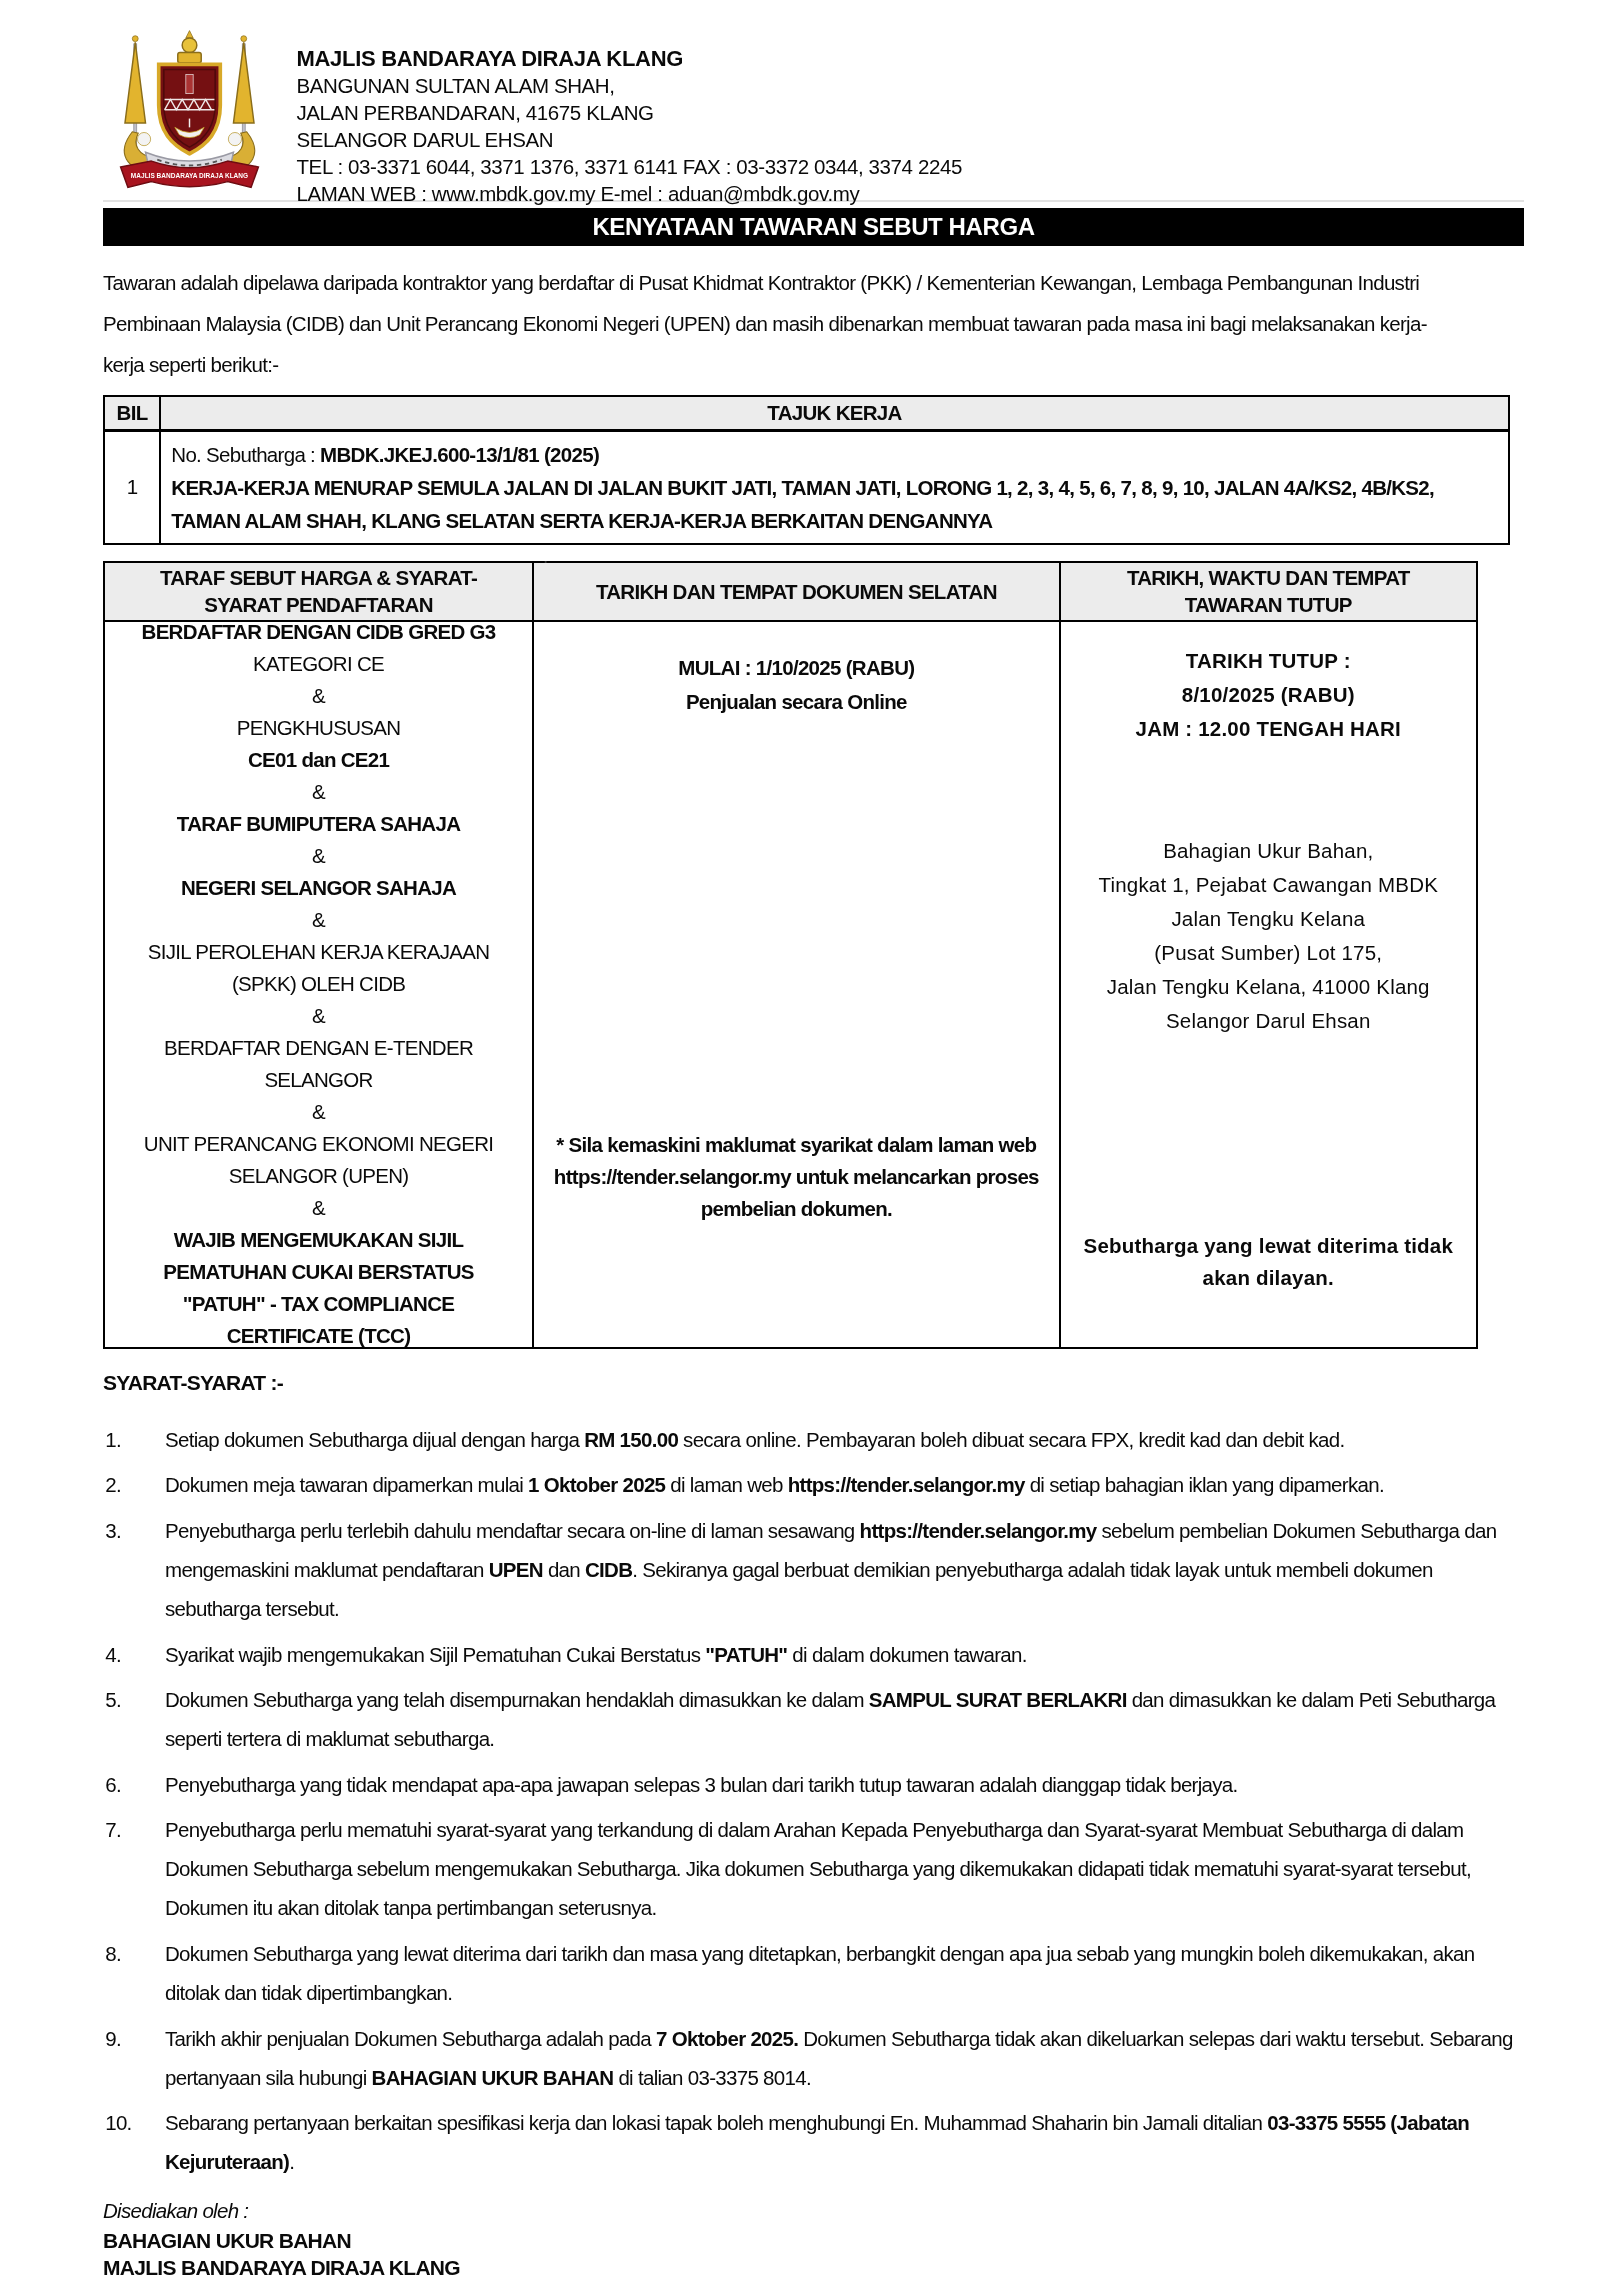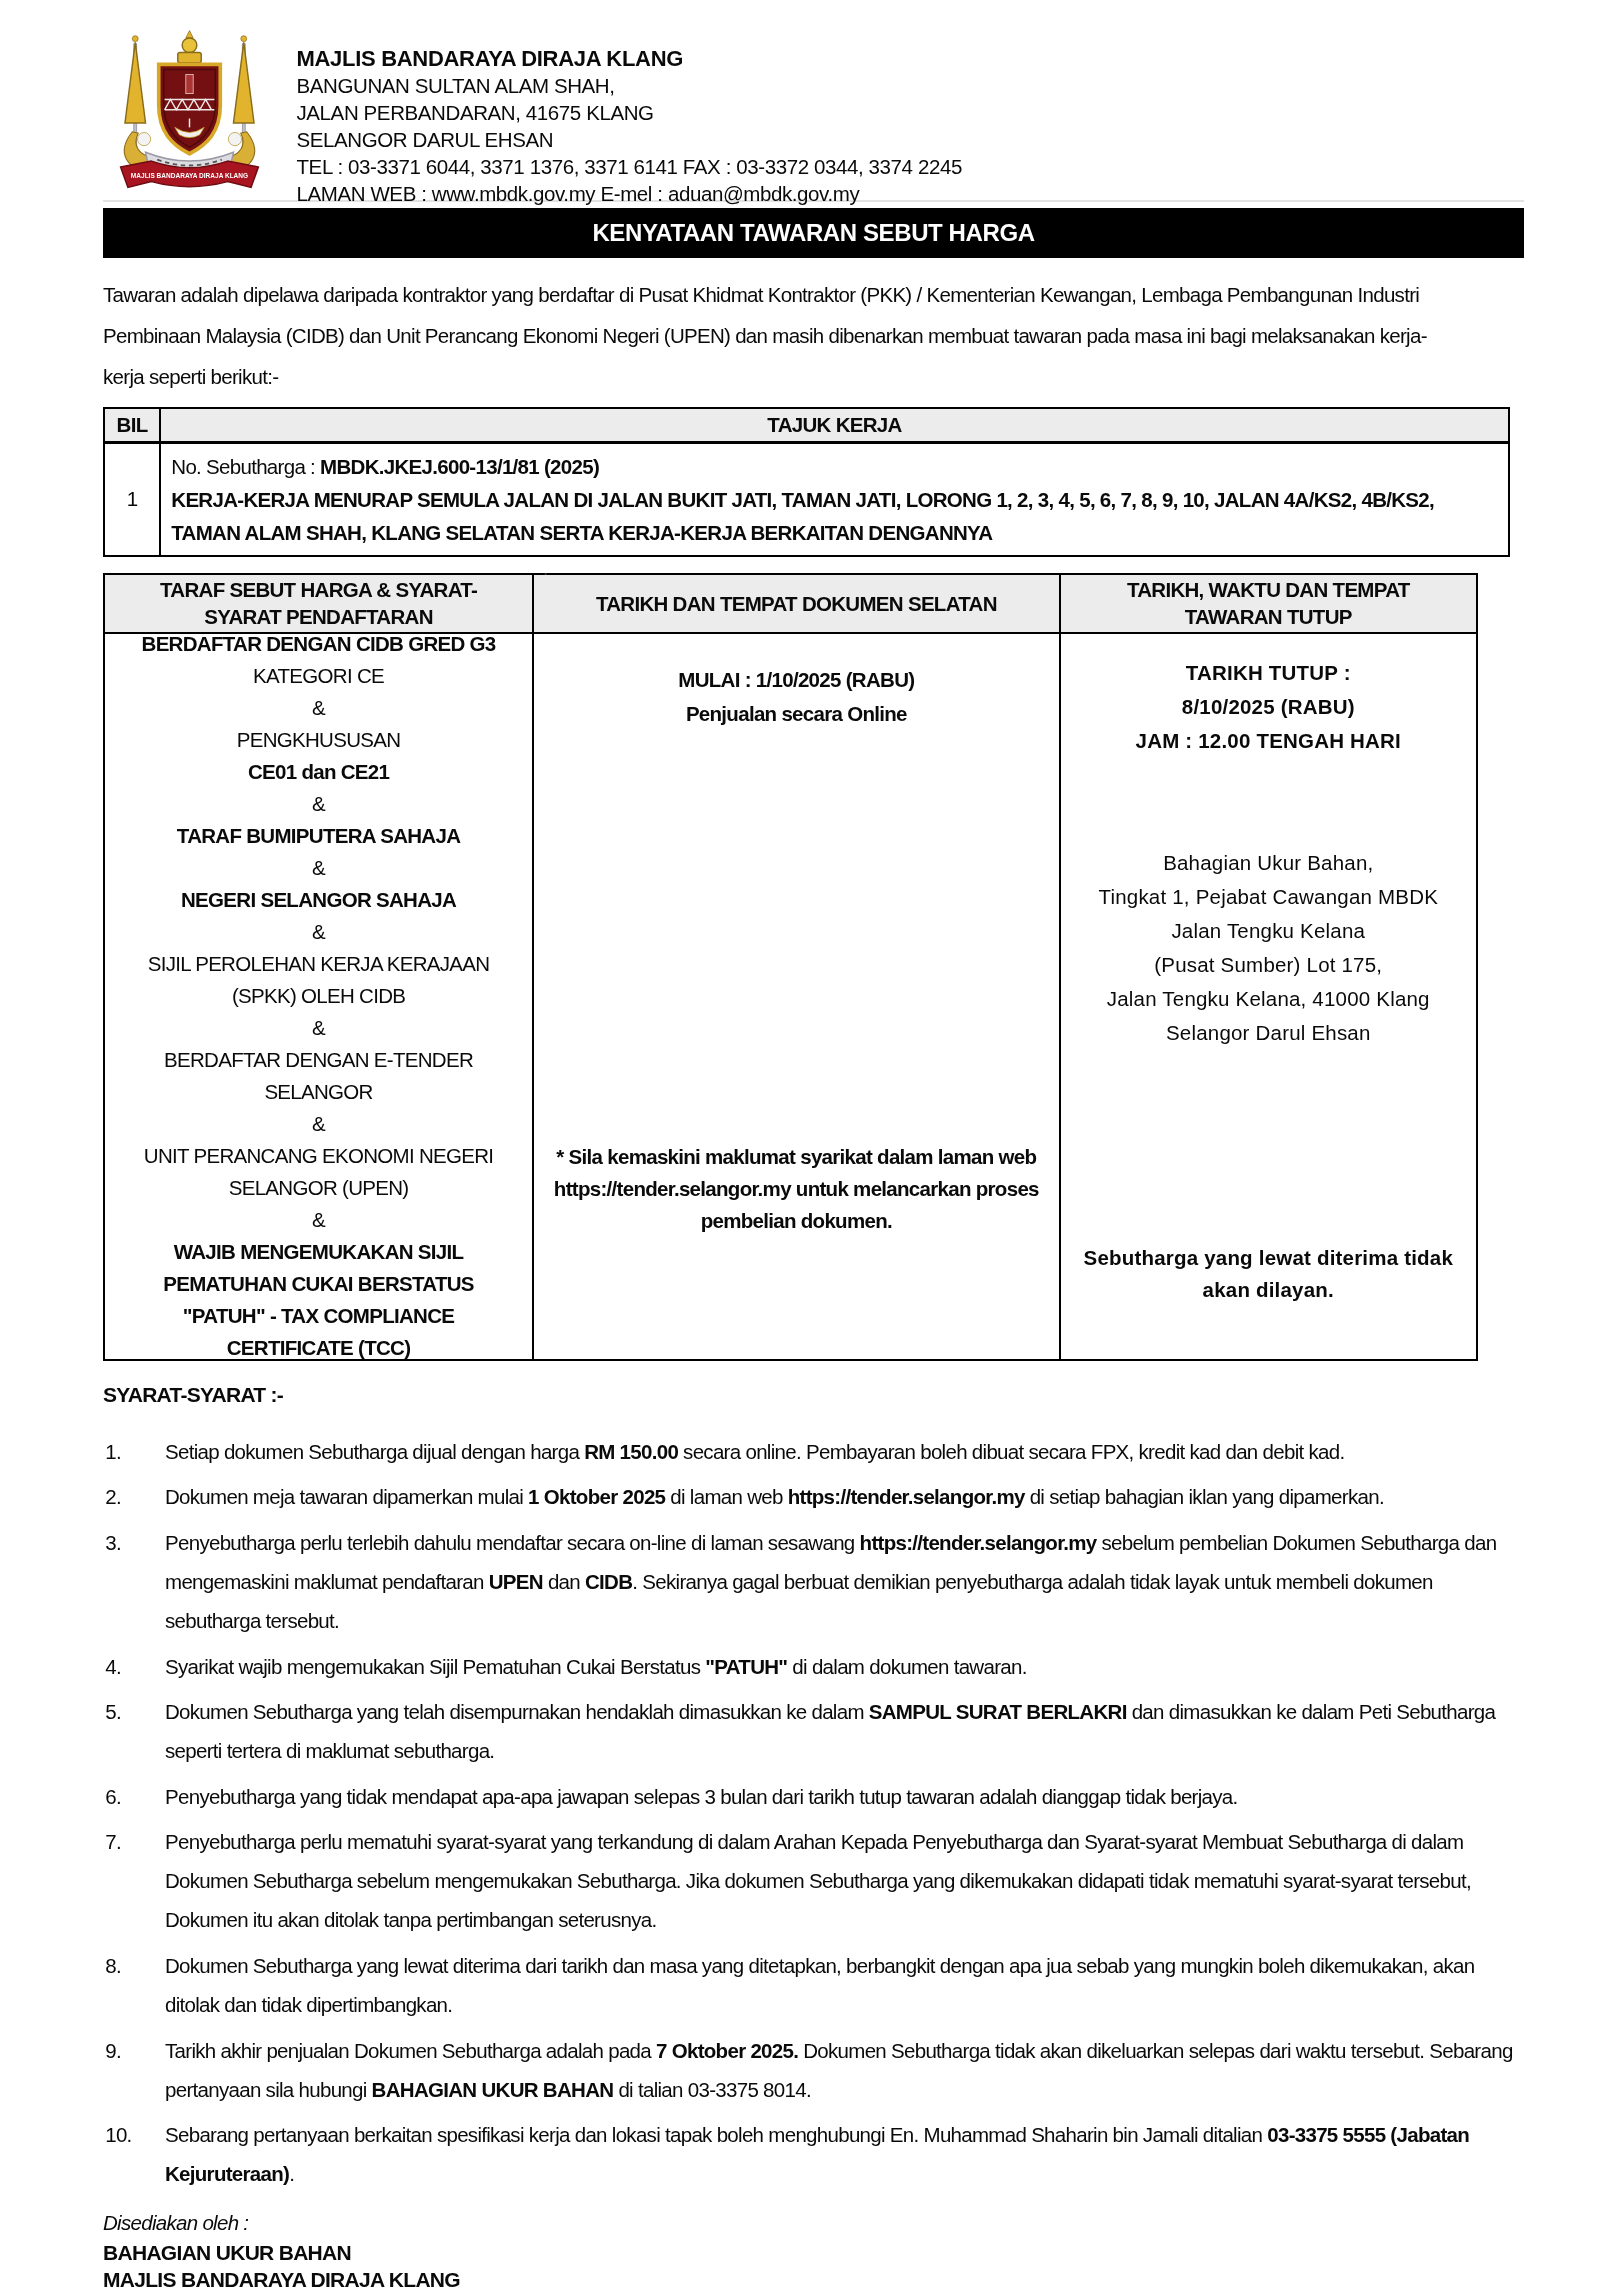--- a/index.html
+++ b/index.html
@@ -10,21 +10,21 @@
 
   
   .letterhead{display:flex;align-items:flex-start;height:167px;}
   .crest{width:173px;height:163px;flex:none;}
   .lh-text{margin-left:20.5px;padding-top:16px;font-size:20.5px;line-height:27px;letter-spacing:-0.4px;}
   .org{font-weight:bold;font-size:22px;letter-spacing:-0.3px;}
 
   .rule{height:1.5px;background:#e2e2e2;margin:4.4px 0 5.9px 0;}
 
   
-  .bar{background:#000000;color:#ffffff;height:50px;display:flex;align-items:center;justify-content:center;
+  .bar{background:#000000;color:#ffffff;height:38px;display:flex;align-items:center;justify-content:center;
        font-weight:bold;font-size:24px;letter-spacing:-0.4px;}
 
   
   .intro{margin-top:16px;font-size:20.5px;line-height:41px;}
 
   
   .jobtable{margin-top:10.3px;width:1407px;box-sizing:border-box;border:2.9px solid #000;display:grid;
             grid-template-columns:56px 1fr;grid-template-rows:35px auto;font-size:20.5px;}
   .jt-h{background:#ececec;border-bottom:3.7px solid #000;display:flex;align-items:center;justify-content:center;
         font-weight:bold;}

